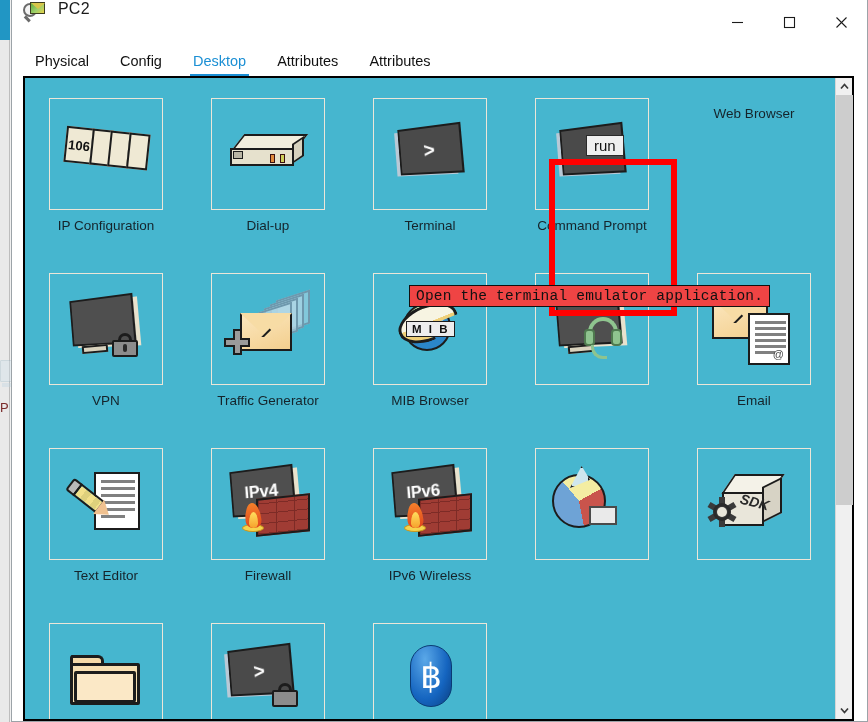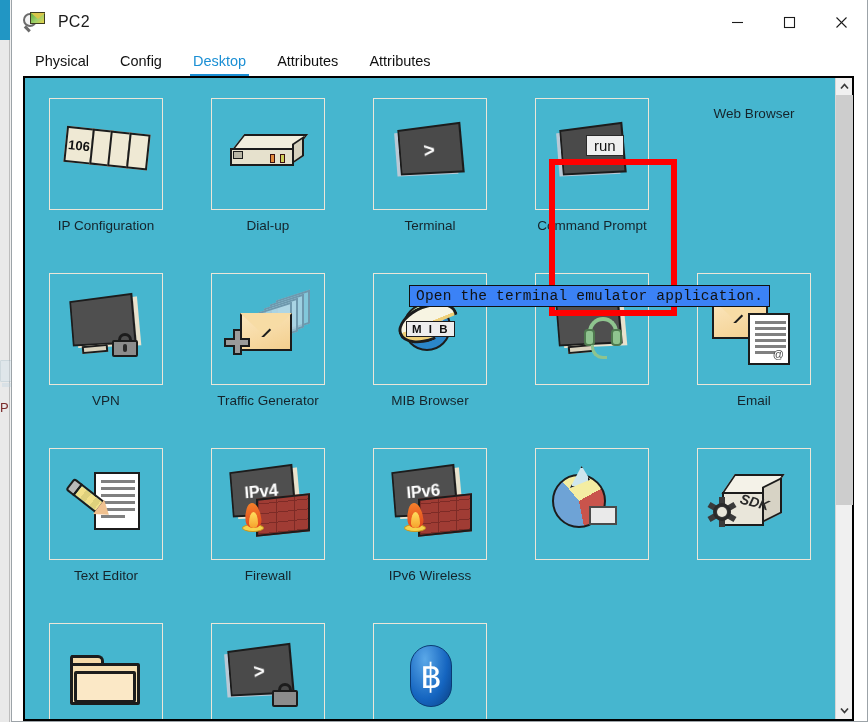--- a/index.html
+++ b/index.html
@@ -52,21 +52,21 @@
     background: #ffffff;
     border: 1px solid #9ca3a8;
     border-top: none;
     display: flex; flex-direction: column;
   }
 
   
   .titlebar {
     height: 44px; flex: 0 0 44px;
     background: #ffffff;
-    display: flex; align-items: center;
+    display: flex; 
     position: relative;
     border-bottom: 1px solid #ffffff;
   }
   .title-icon {
     margin-left: 11px;
     width: 24px; height: 24px; position: relative;
   }
   .title-icon .mag-glass {
     position: absolute; left: 0px; top: 3px;
     width: 14px; height: 14px; border-radius: 50%;
@@ -494,21 +494,21 @@
     position: absolute;
     left: 524px; top: 81px; width: 128px; height: 157px;
     border: 6px solid #ff0000;
     z-index: 8; pointer-events: none;
   }
 
   
   .tooltip {
     position: absolute;
     left: 384px; top: 207px;
-    background: #3b82f6;
+    background: #ef4444;
     border: 1.5px solid #111111;
     padding: 2px 6px;
     font-family: "Liberation Mono", monospace;
     font-size: 14.5px; color: #111111;
     white-space: nowrap; letter-spacing: .2px;
     z-index: 9;
   }
 
   
   .vscroll {

